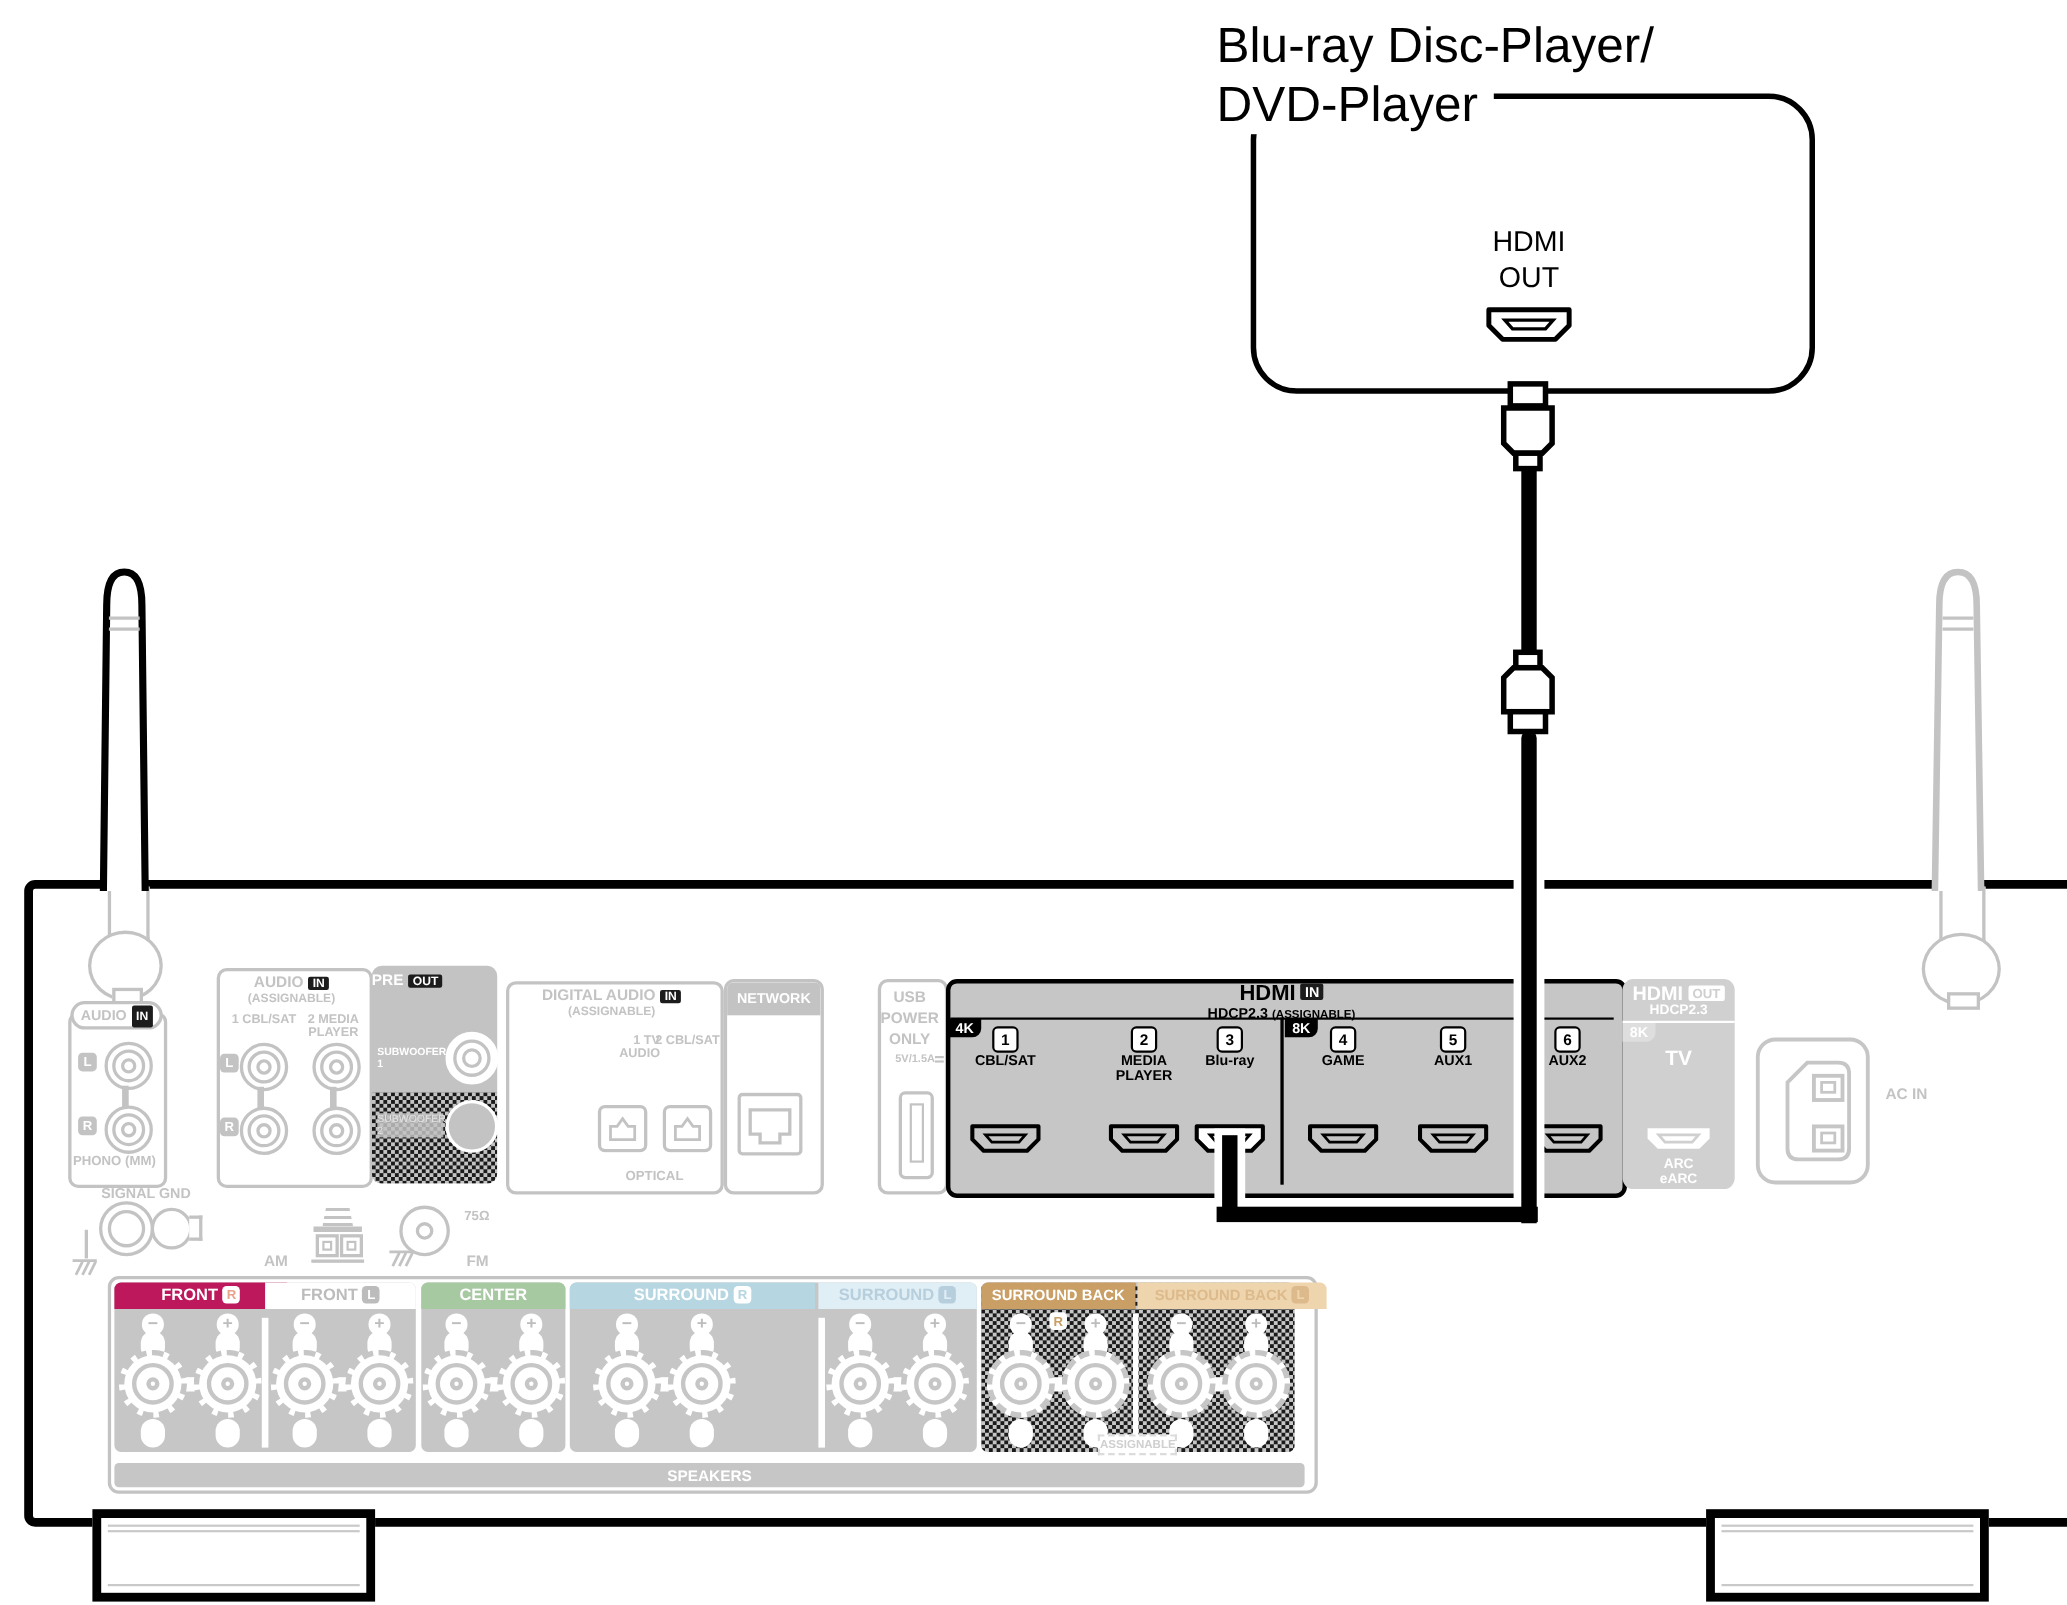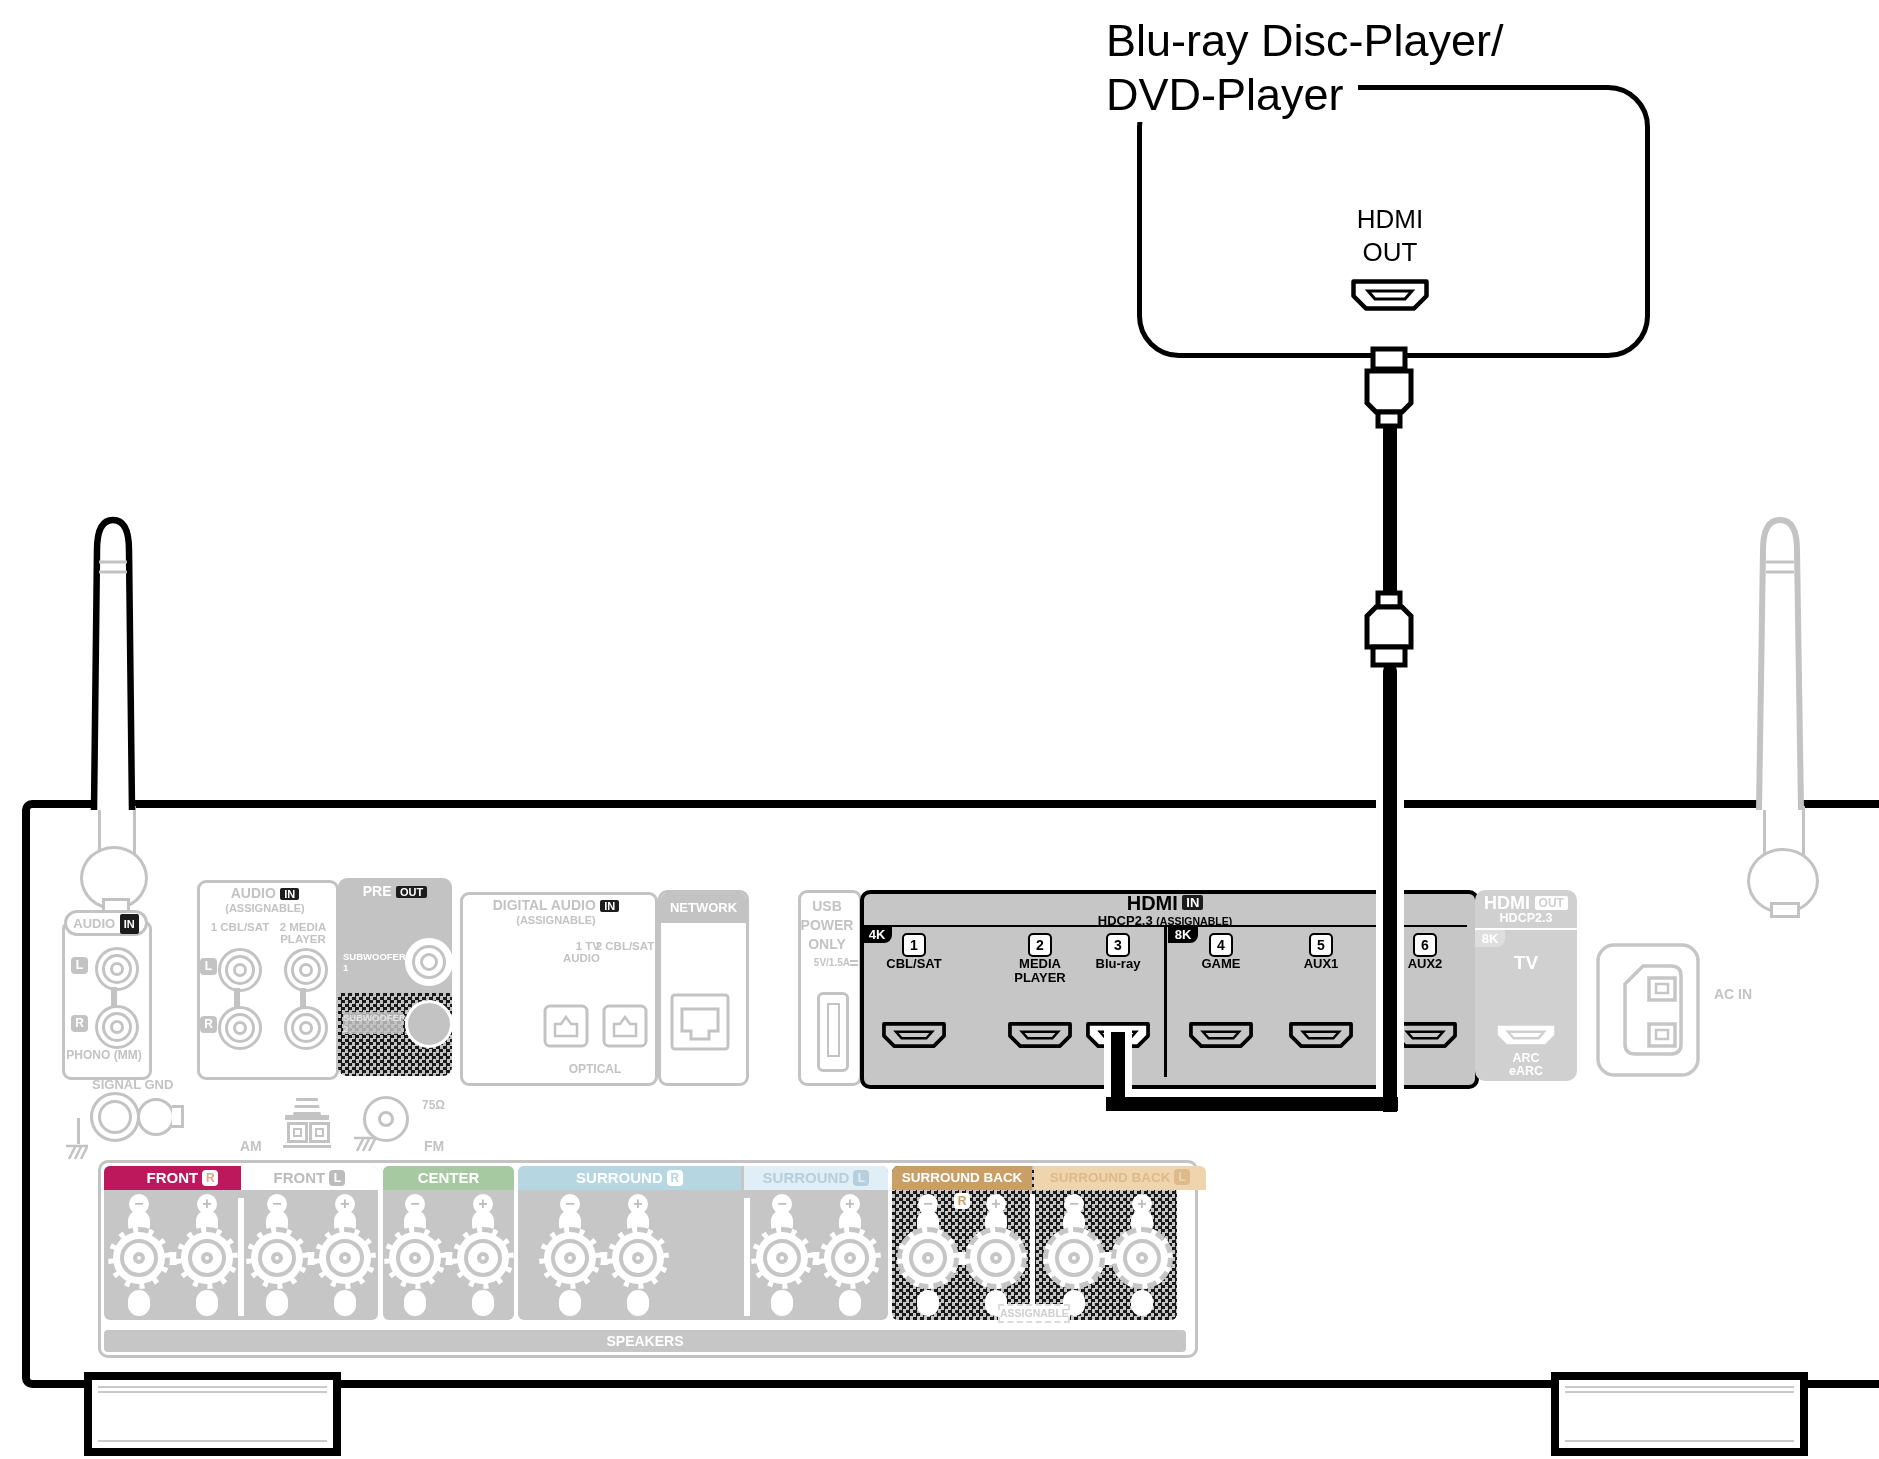--- a/index.html
+++ b/index.html
@@ -177,28 +177,28 @@
 <div class="abs lr" style="left:200px;top:958px">L</div>
 <div class="abs lr" style="left:200px;top:1016px">R</div>
 <div class="abs rca" style="left:218px;top:948px;width:38px;height:38px"></div>
 <div class="abs gline" style="left:234px;top:988px;width:6px;height:20px"></div>
 <div class="abs rca" style="left:218px;top:1006px;width:38px;height:38px"></div>
 <div class="abs rca" style="left:284px;top:948px;width:38px;height:38px"></div>
 <div class="abs gline" style="left:300px;top:988px;width:6px;height:20px"></div>
 <div class="abs rca" style="left:284px;top:1006px;width:38px;height:38px"></div>
 
 <div class="abs" style="left:338px;top:878px;width:114px;height:198px;background:#c3c3c3;border-radius:9px"></div>
-<div class="abs" style="left:338px;top:882px;width:114px;text-align:center;z-index:1">
+<div class="abs" style="left:338px;top:882px;width:114px;z-index:1">
   <span style="color:#fff;font-weight:bold;font-size:14px">PRE</span>
   <span class="chip-dark" style="font-size:11px">OUT</span>
 </div>
 <div class="abs" style="left:343px;top:951px;width:60px;color:#fff;font-weight:bold;font-size:9.5px;z-index:1">SUBWOOFER 1</div>
 <div class="abs rca" style="left:405px;top:938px;width:42px;height:42px;border-color:#fff;z-index:1"></div>
 <div class="abs checker" style="left:338px;top:993px;width:114px;height:83px;border-radius:0 0 9px 9px;z-index:1"></div>
-<div class="abs" style="left:343px;top:1012px;width:60px;color:#e3e3e3;font-weight:bold;font-size:9.5px;z-index:2;background:rgba(195,195,195,.85)">SUBWOOFER 2</div>
+<div class="abs" style="left:343px;top:1012px;width:60px;color:#e3e3e3;font-weight:normal;font-size:9.5px;z-index:2;background:rgba(195,195,195,.85)">SUBWOOFER 2</div>
 <div class="abs rca" style="left:405px;top:1000px;width:42px;height:42px;border-color:#fff;background:#c3c3c3;z-index:2"></div>
 
 <div class="abs dimbox" style="left:460px;top:892px;width:192px;height:188px"></div>
 <div class="abs" style="left:460px;top:896px;width:192px;text-align:center;z-index:1">
   <span class="dimtxt" style="font-size:14px">DIGITAL AUDIO</span>
   <span class="chip-dark" style="font-size:11px">IN</span>
   <div class="dimtxt" style="font-size:11px">(ASSIGNABLE)</div>
 </div>
 <div class="abs dimtxt" style="left:530px;top:940px;width:70px;text-align:right;font-size:11.5px">
   <div>1  TV</div>

